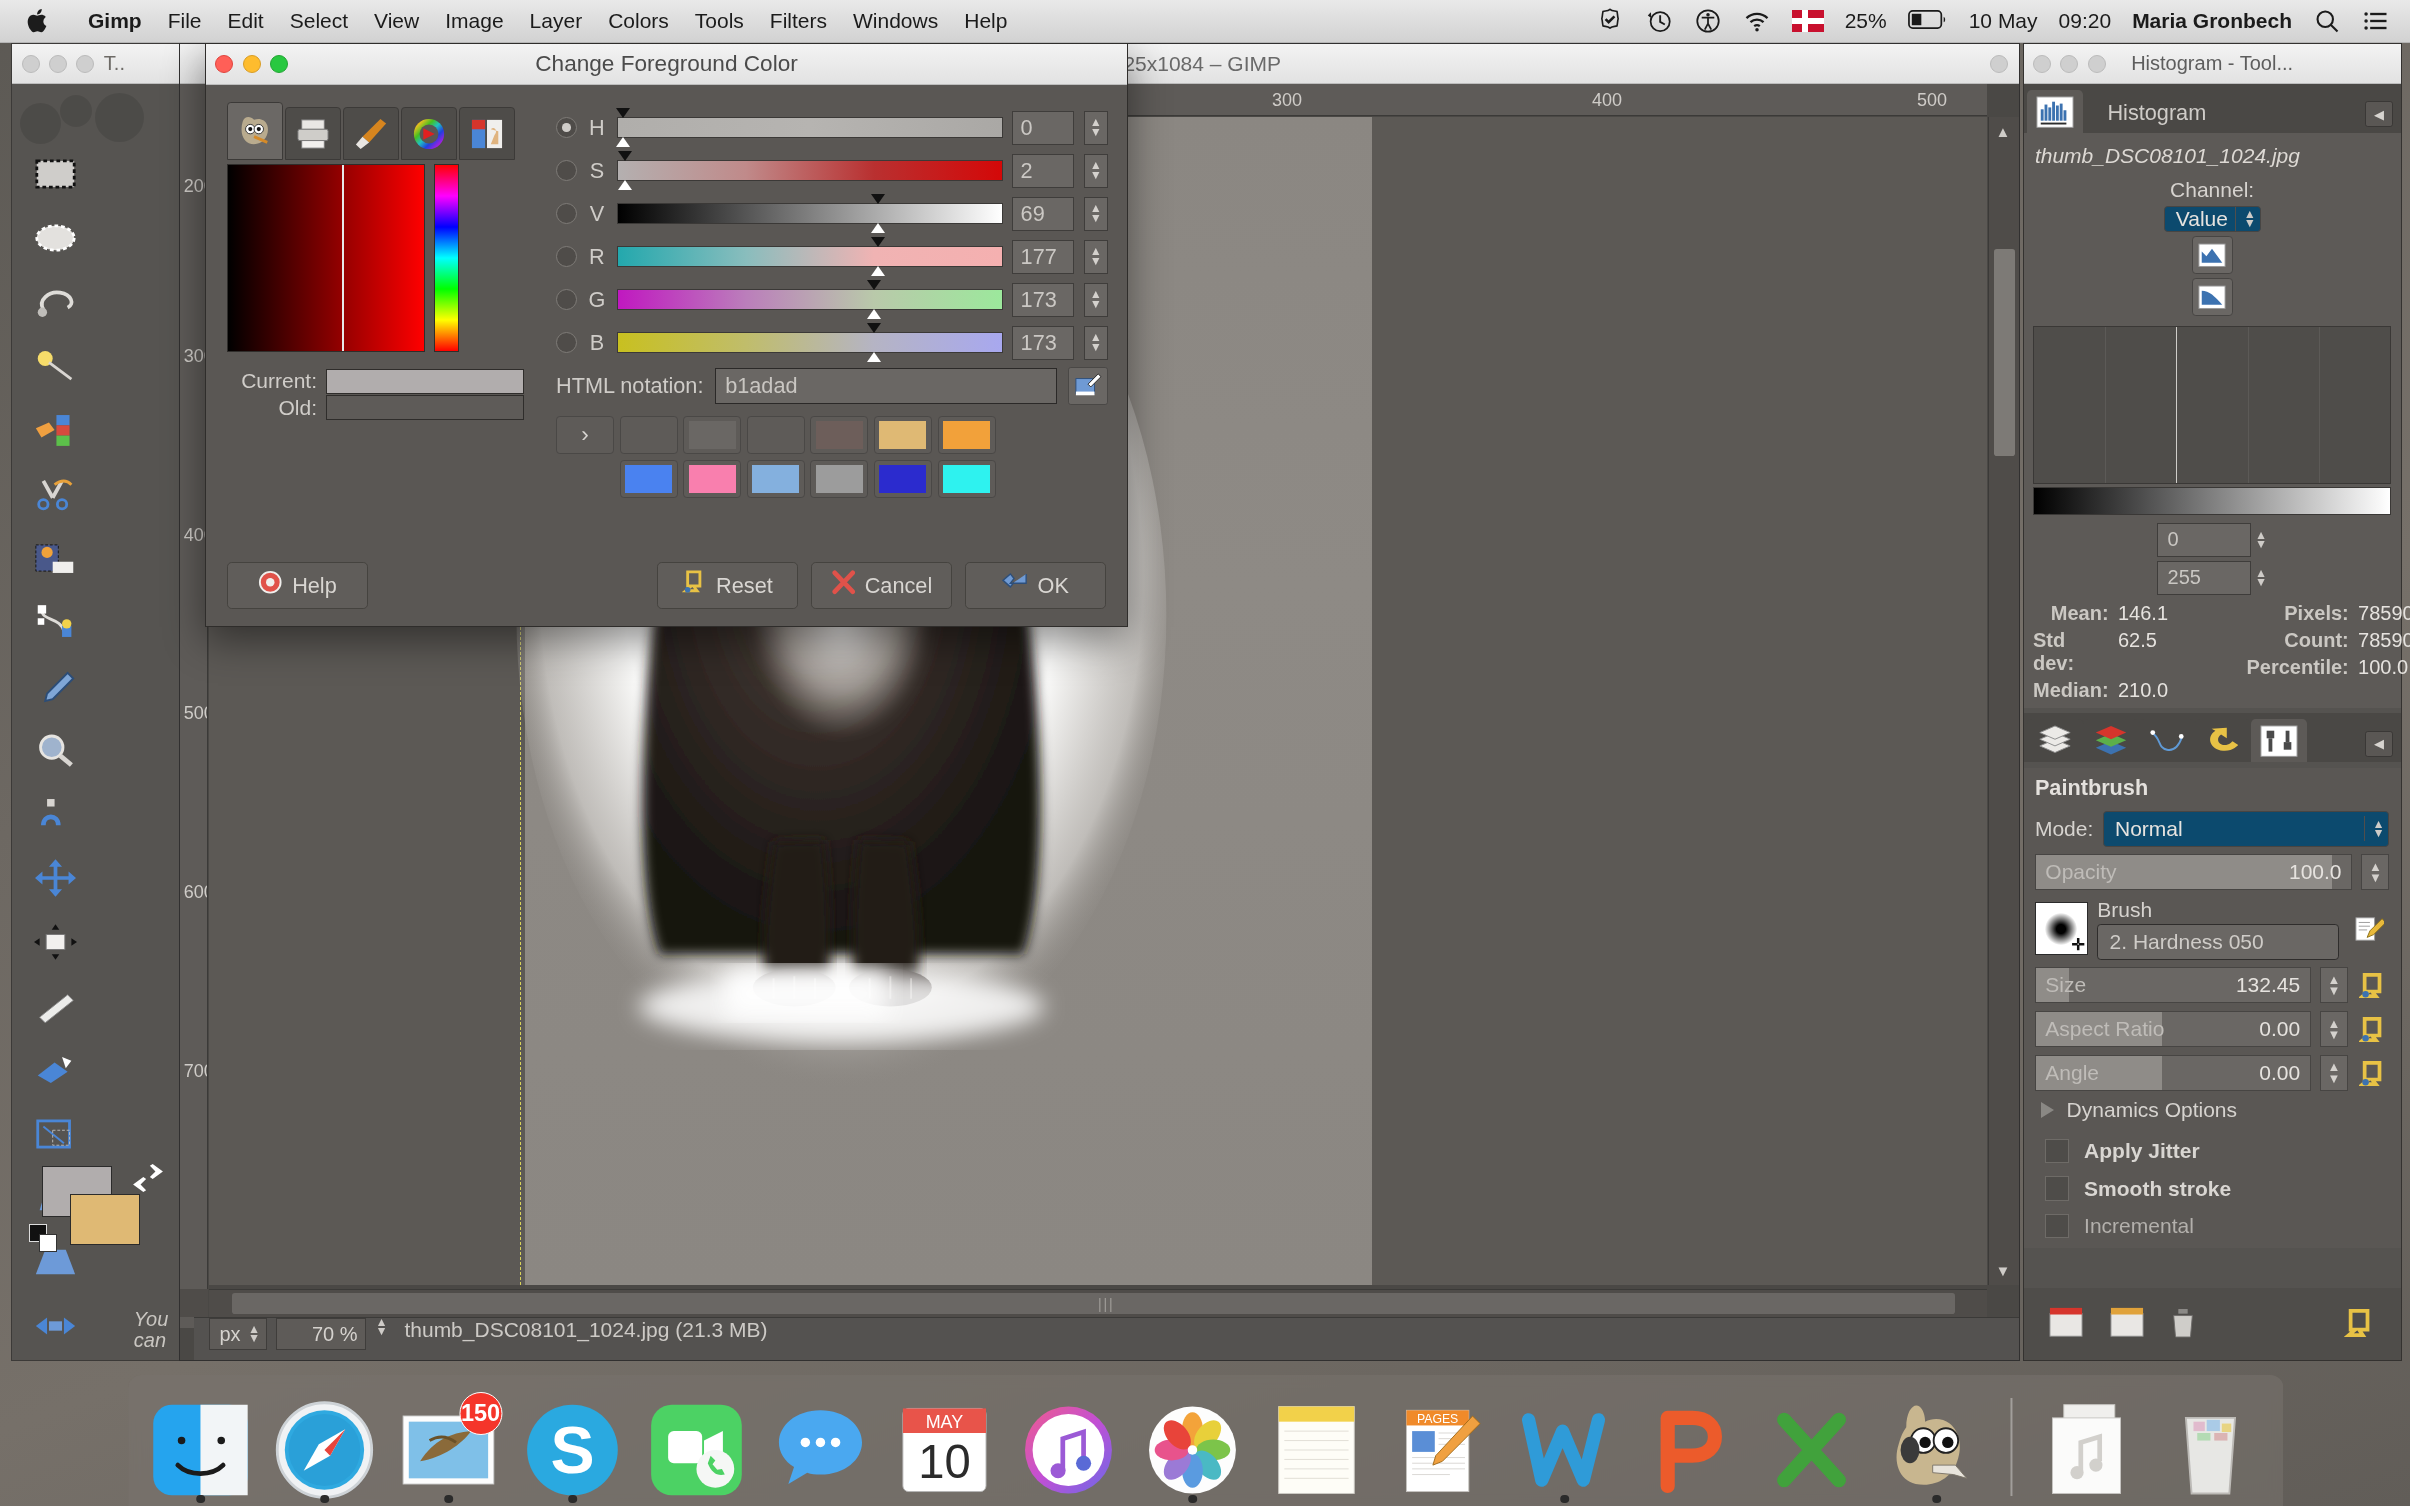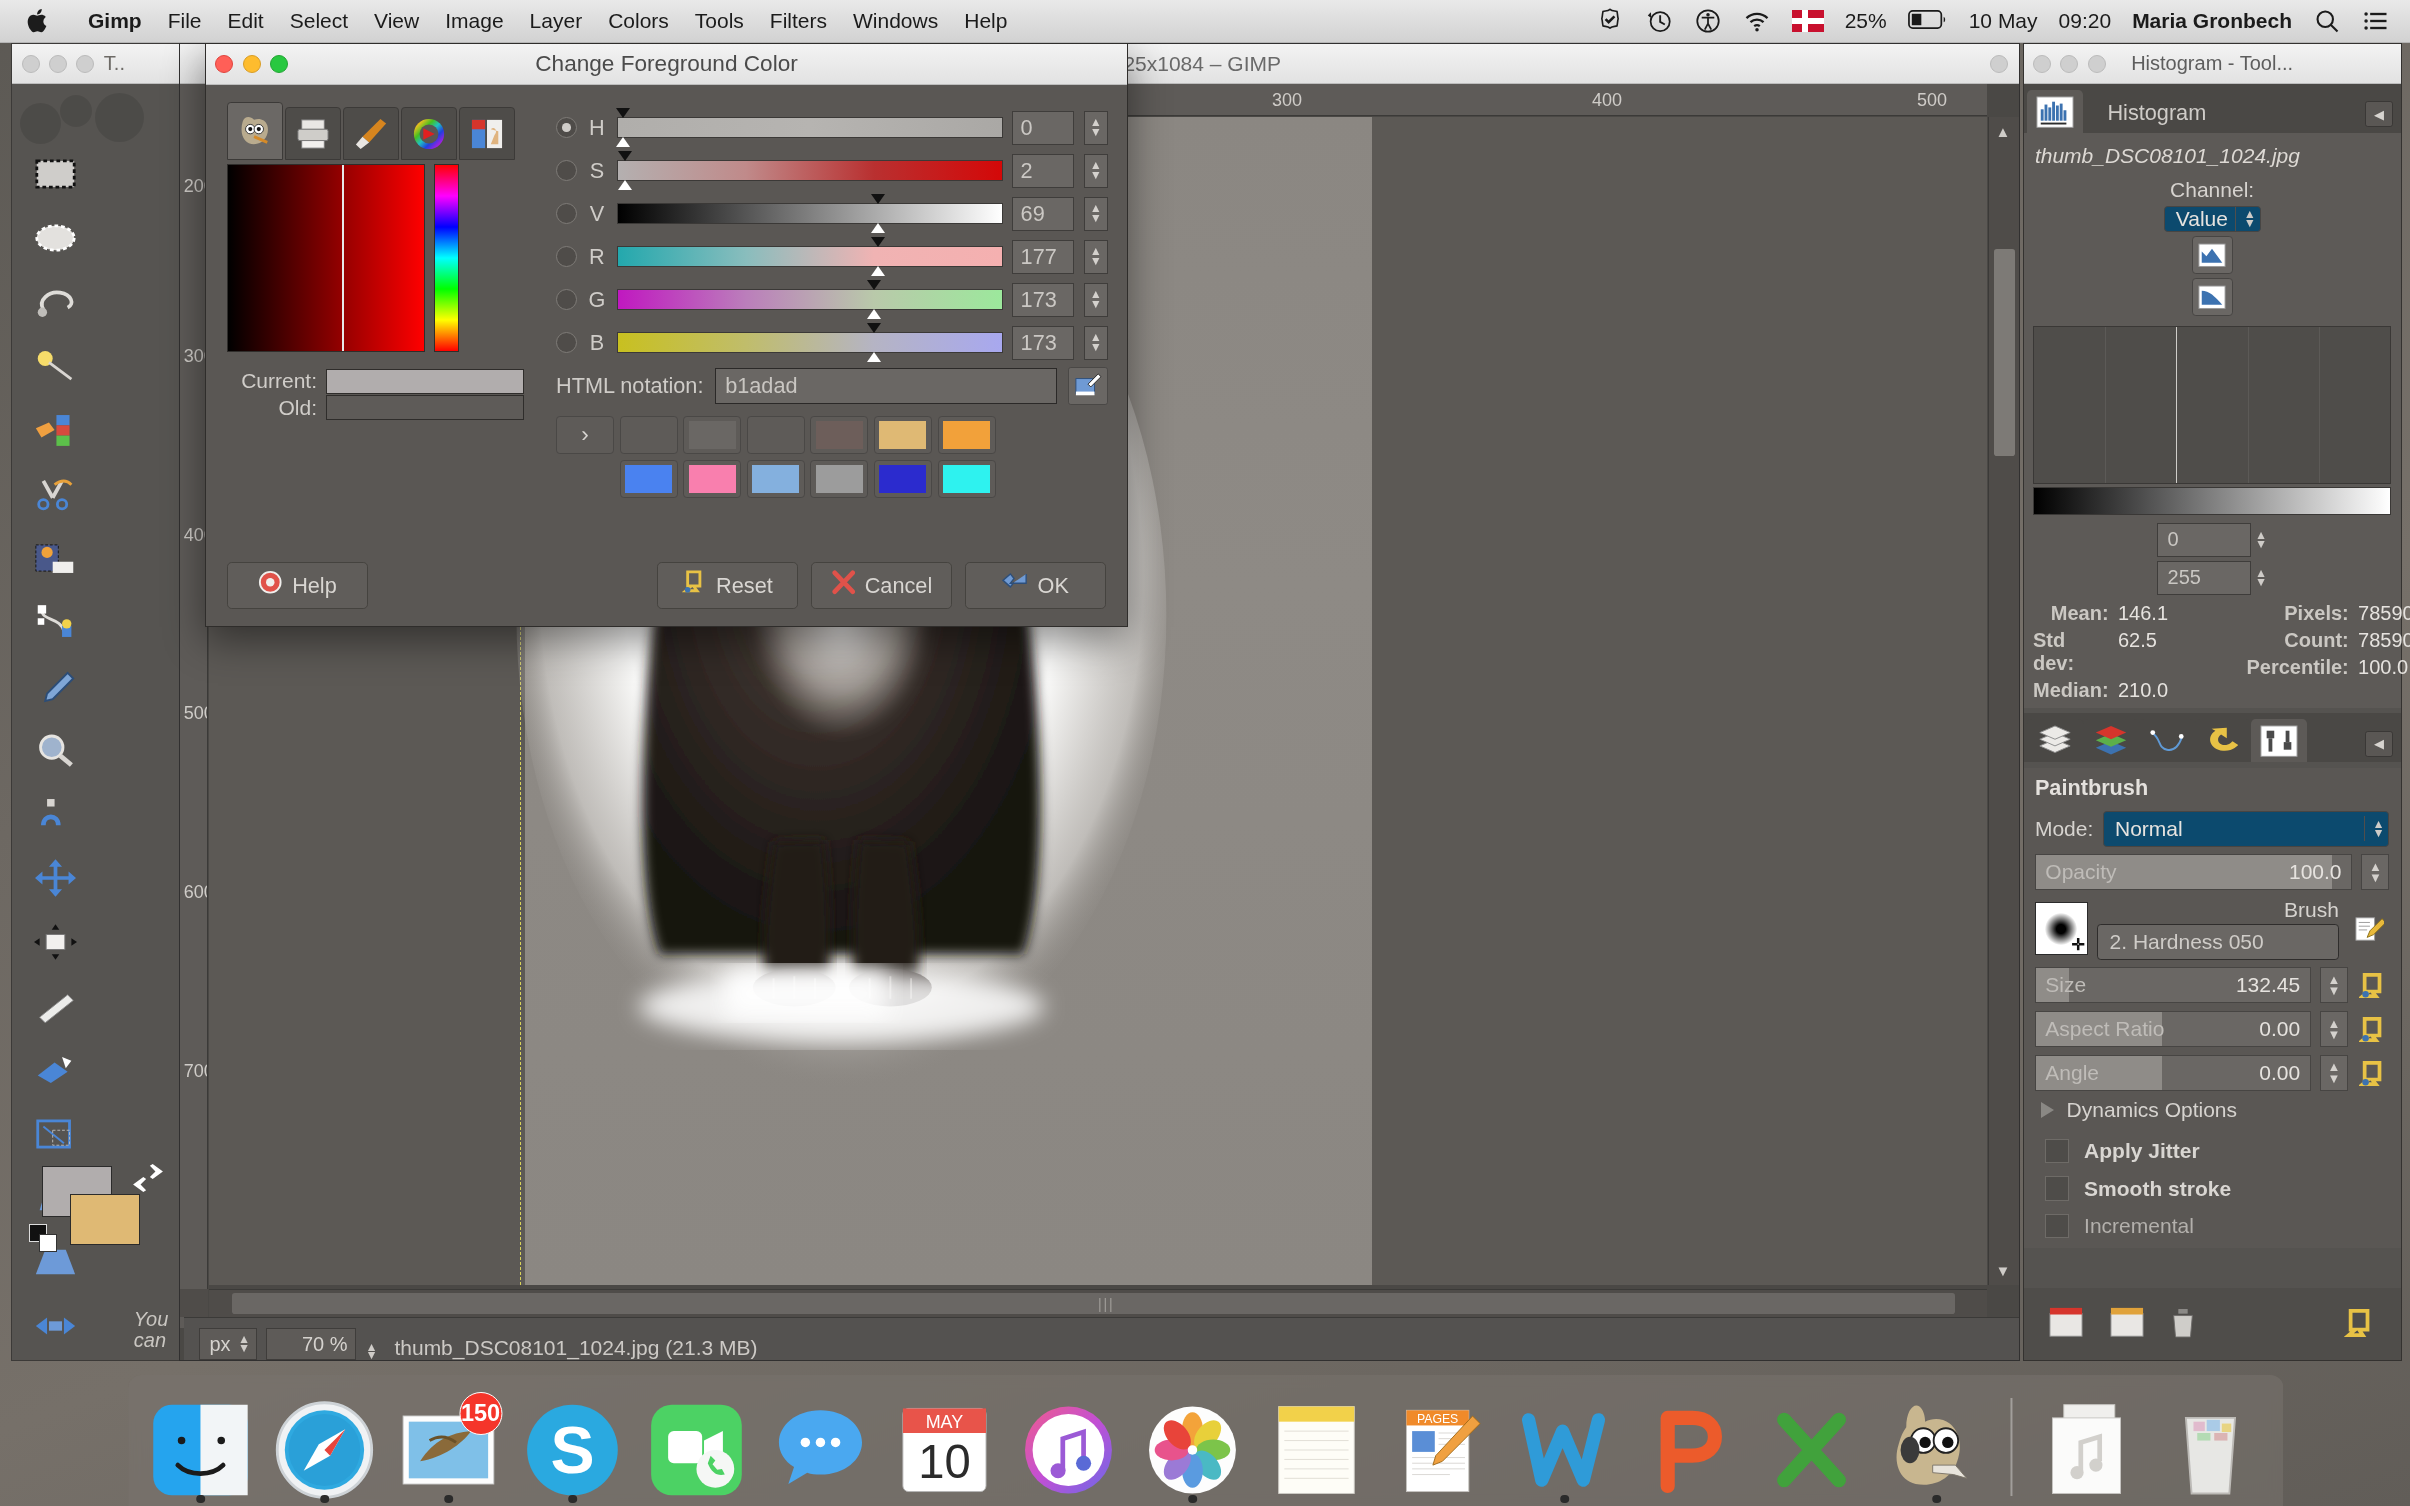--- a/index.html
+++ b/index.html
@@ -107,22 +107,22 @@
   .iw-vscroll .thumb { position:absolute; left:4.7px; top:132px; width:21px; height:207px; background:#7d7a76;
      border-radius:2.8px; }
   .iw-vscroll .arrU, .iw-vscroll .arrD { position:absolute; left:6.6px; color:#cfccc8; font-size:15px; }
   .iw-vscroll .arrU { top:5.6px; } .iw-vscroll .arrD { bottom:5.6px; }
 
   .iw-hscroll { position:absolute; left:29px; right:32px; bottom:43px; height:28px; background:#4f4c49;
      border-top:0.9px solid #3b3a38; display:flex; align-items:center; }
   .iw-hscroll .thumb { position:absolute; left:22.6px; width:1723px; height:21px; background:#6a6764; border-radius:2.8px; }
   .iw-hscroll .grip { position:absolute; left:50%; color:#a09d99; font-size:14px; letter-spacing:1.9px; }
 
-  .iw-status { position:absolute; left:4px; right:0; bottom:0; height:43px; background:#545250;
-     display:flex; align-items:flex-end; padding-left:15px; gap:9.4px; border-top:0.9px solid #3b3a38; }
+  .iw-status { position:absolute; left:14px; right:0; bottom:0; height:43px; background:#545250;
+     display:flex; align-items:flex-start; padding-left:15px; gap:9.4px; border-top:0.9px solid #3b3a38; }
   .unit-box, .zoom-box { background:#5e5b58; border:0.9px solid #3f3d3b; height:32px; display:flex;
      align-items:center; color:#d5d2ce; font-size:20px; }
   .unit-box { padding:0 5.6px 0 9.4px; gap:7.5px; }
   .zoom-box { width:90px; justify-content:flex-end; padding-right:7.5px; }
   .spin { display:flex; flex-direction:column; line-height:.7; font-size:12.2px; color:#cfccc8; }
   .status-file { color:#cdcac6; font-size:21px; margin-left:7.5px; }
   .iw-quick { position:absolute; left:0; bottom:43px; width:28px; height:28px; background:#4f4c49; }
 
   
   #rdock {
@@ -177,21 +177,21 @@
   .spin-v { width:28px; height:36px; background:#6a6764; border:0.9px solid #474543; display:flex;
      flex-direction:column; align-items:center; justify-content:center; color:#d4d1cd; font-size:13px; line-height:.85; }
   .reset-ic { width:32px; height:32px; color:#e7c54a; font-size:24.5px; display:flex; align-items:center; justify-content:center; }
   .brush-prev { width:53px; height:53px; background:#fff; border:0.9px solid #2b2b2b; position:relative; }
   .brush-prev .blob { position:absolute; left:50%; top:50%; transform:translate(-50%,-50%);
      width:32px; height:32px; border-radius:50%;
      background: radial-gradient(circle,#000 20%,rgba(0,0,0,0) 72%); }
   .brush-prev .plus { position:absolute; right:1.9px; bottom:0px; color:#111; font-size:16px; font-weight:bold;}
   .field { flex:1; background:#6a6764; border:0.9px solid #2f2d2c; border-radius:3.8px; height:36px; display:flex;
      align-items:center; padding-left:11.3px; color:#cfccc8; font-size:21px; }
-  .lbl-sm { color:#d6d3cf; font-size:21px;text-align:right; }
+  .lbl-sm { color:#d6d3cf; font-size:21px; }
   .chk { width:24.5px; height:24.5px; background:#4e4c49; border:0.9px solid #6e6b67; }
   .chk-row { display:flex; align-items:center; gap:15px; padding:13px 11.3px 0 21px; }
   .chk-lbl { color:#d9d6d2; font-size:21px; font-weight:bold; }
   .chk-lbl.dim { color:#b3b0ac; font-weight:normal; }
   .tri { width:0;height:0;border-left:13px solid #8a8884;border-top:8.5px solid transparent;border-bottom:8.5px solid transparent; }
 
   
   #fgdlg {
     position: absolute; left: 205px; top: 43px; width: 923px; height: 584px;
     background:#5a5754; border:0.9px solid #2f2d2b; box-shadow: 0 13px 38px rgba(0,0,0,.45);

